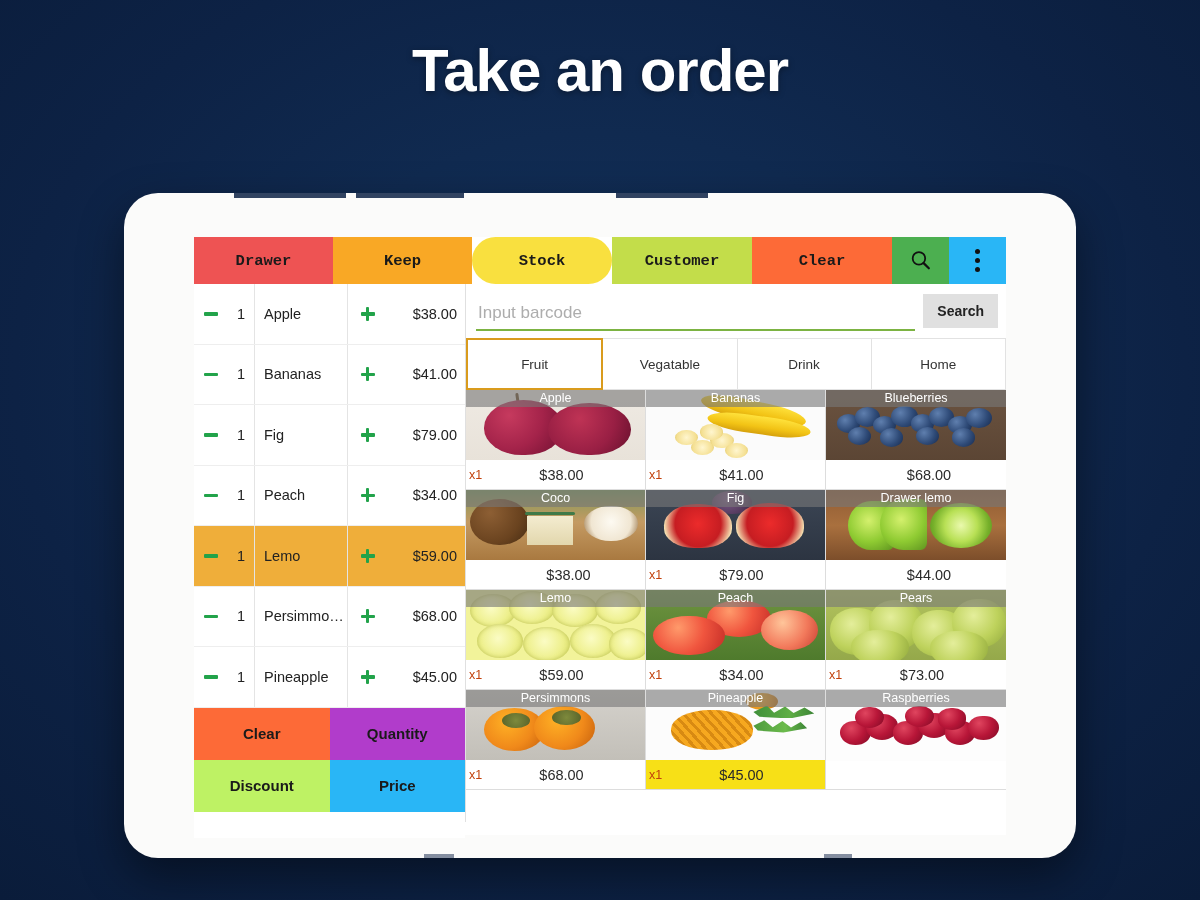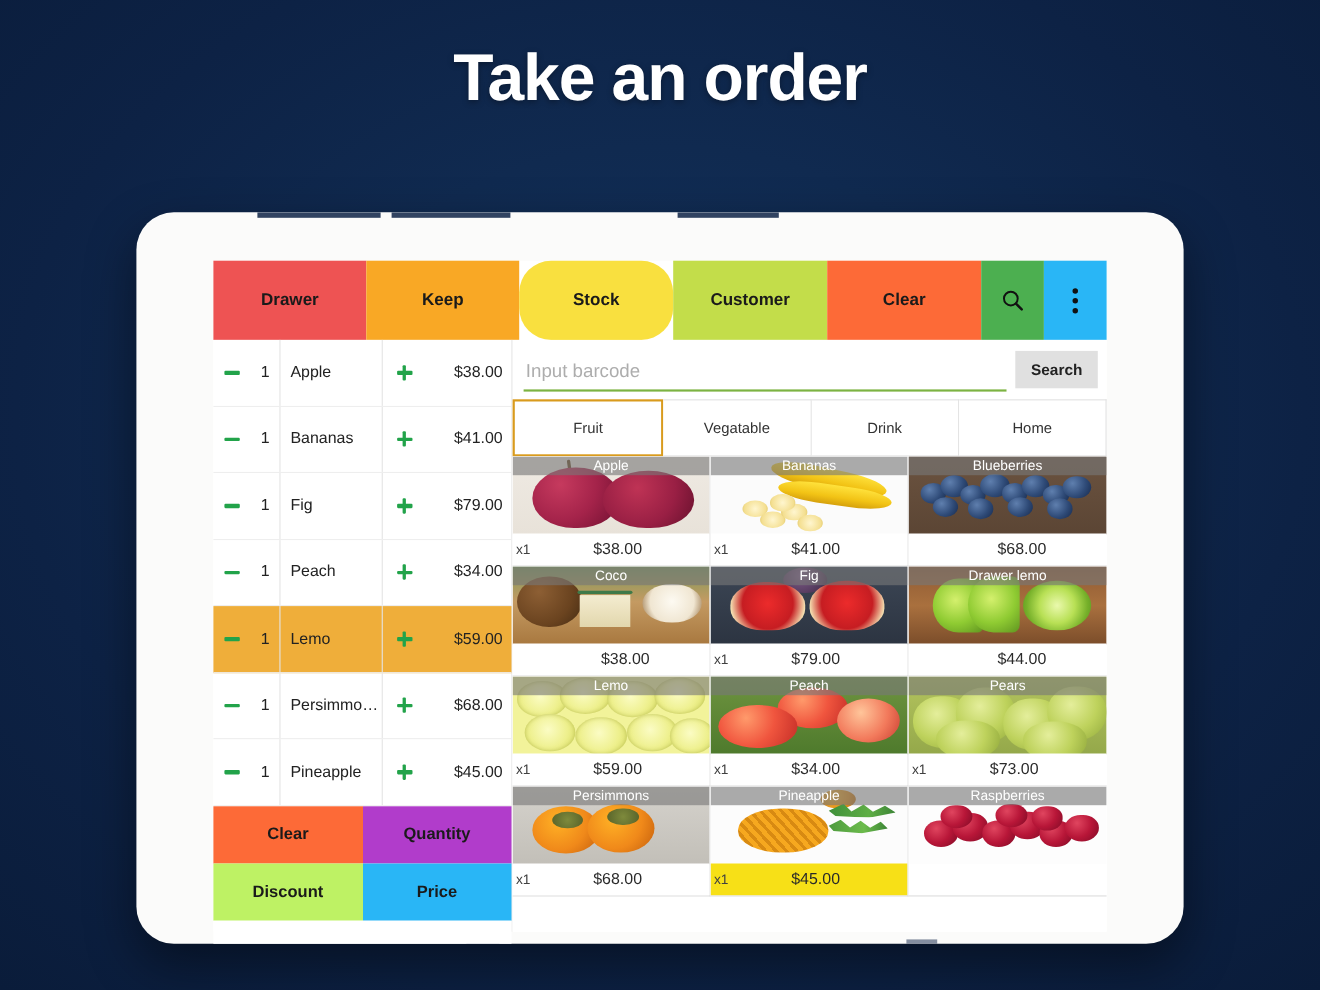--- a/index.html
+++ b/index.html
@@ -56,22 +56,23 @@
   #app-screen {
     position: absolute;
     left: 70px; top: 44px;
     width: 812px; height: 598px;
     background: #ffffff;
   }
 
   
   #toolbar {
     display: flex;
-    height: 72px;
+    height: 47px;
     width: 100%;
+    font-family: Liberation Mono, monospace;
   }
   .tb-btn {
     flex: 0 0 auto;
     display: flex; align-items: center; justify-content: center;
     font-size: 15.5px;
     font-weight: bold;
     color: #1a1a1a;
     cursor: pointer;
     user-select: none;
   }
@@ -240,21 +241,21 @@
     background: rgba(120,120,120,.62);
     z-index: 3;
     white-space: nowrap; overflow: hidden;
   }
   .p-foot {
     position: absolute; left: 0; right: 0; bottom: 0; height: 29px;
     display: flex; align-items: center;
     background: #fff;
     z-index: 3;
   }
-  .p-qty { width: 26px; padding-left: 3px; font-size: 12.5px; color: #404040; }
+  .p-qty { width: 26px; padding-left: 3px; font-size: 12.5px; color: #c2410c; }
   .p-price { flex: 1 1 auto; text-align: center; font-size: 14.5px; color: #2a2a2a; padding-right: 14px; }
   .p-price.nopad { padding-right: 0; }
   .product.highlight-footer .p-foot { background: #f7e017; }
 
   
   .art { position: absolute; inset: 0; }
 
   
   .art-apple { background: linear-gradient(180deg,#efeae3 0%,#e8e2d9 100%); }
   .art-apple .ball { position: absolute; border-radius: 50% 50% 48% 48%; }

